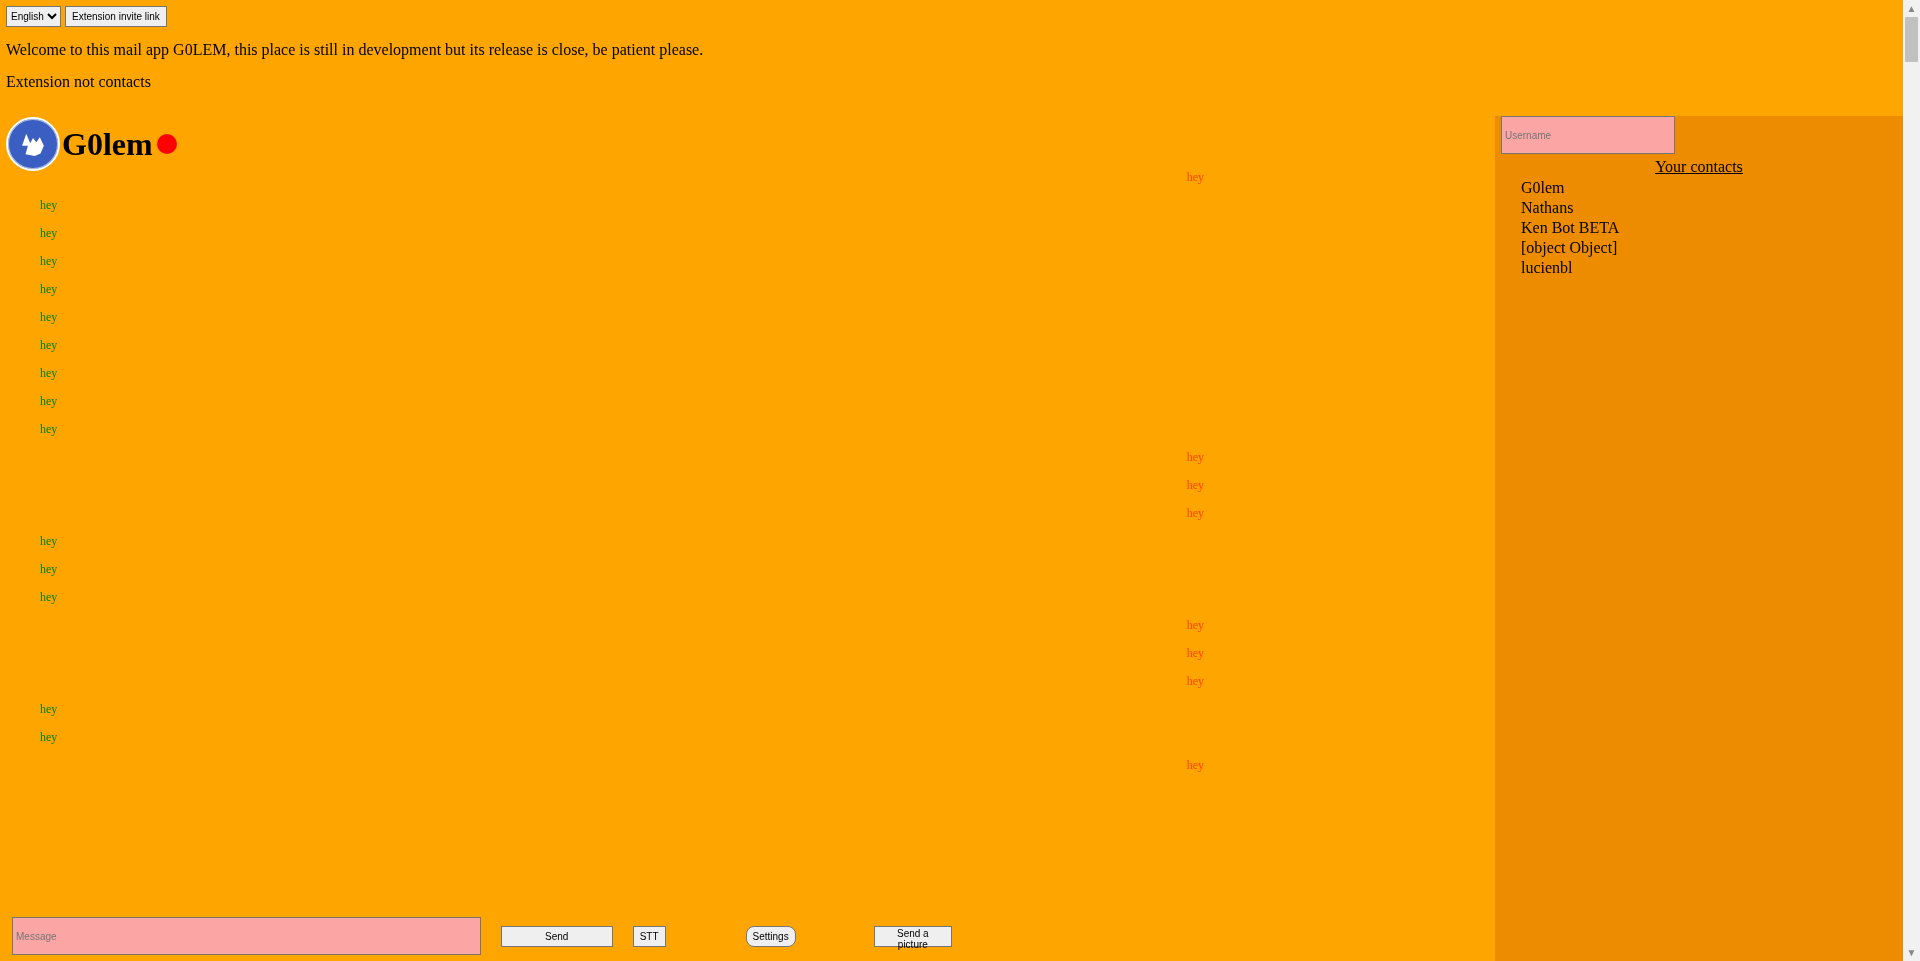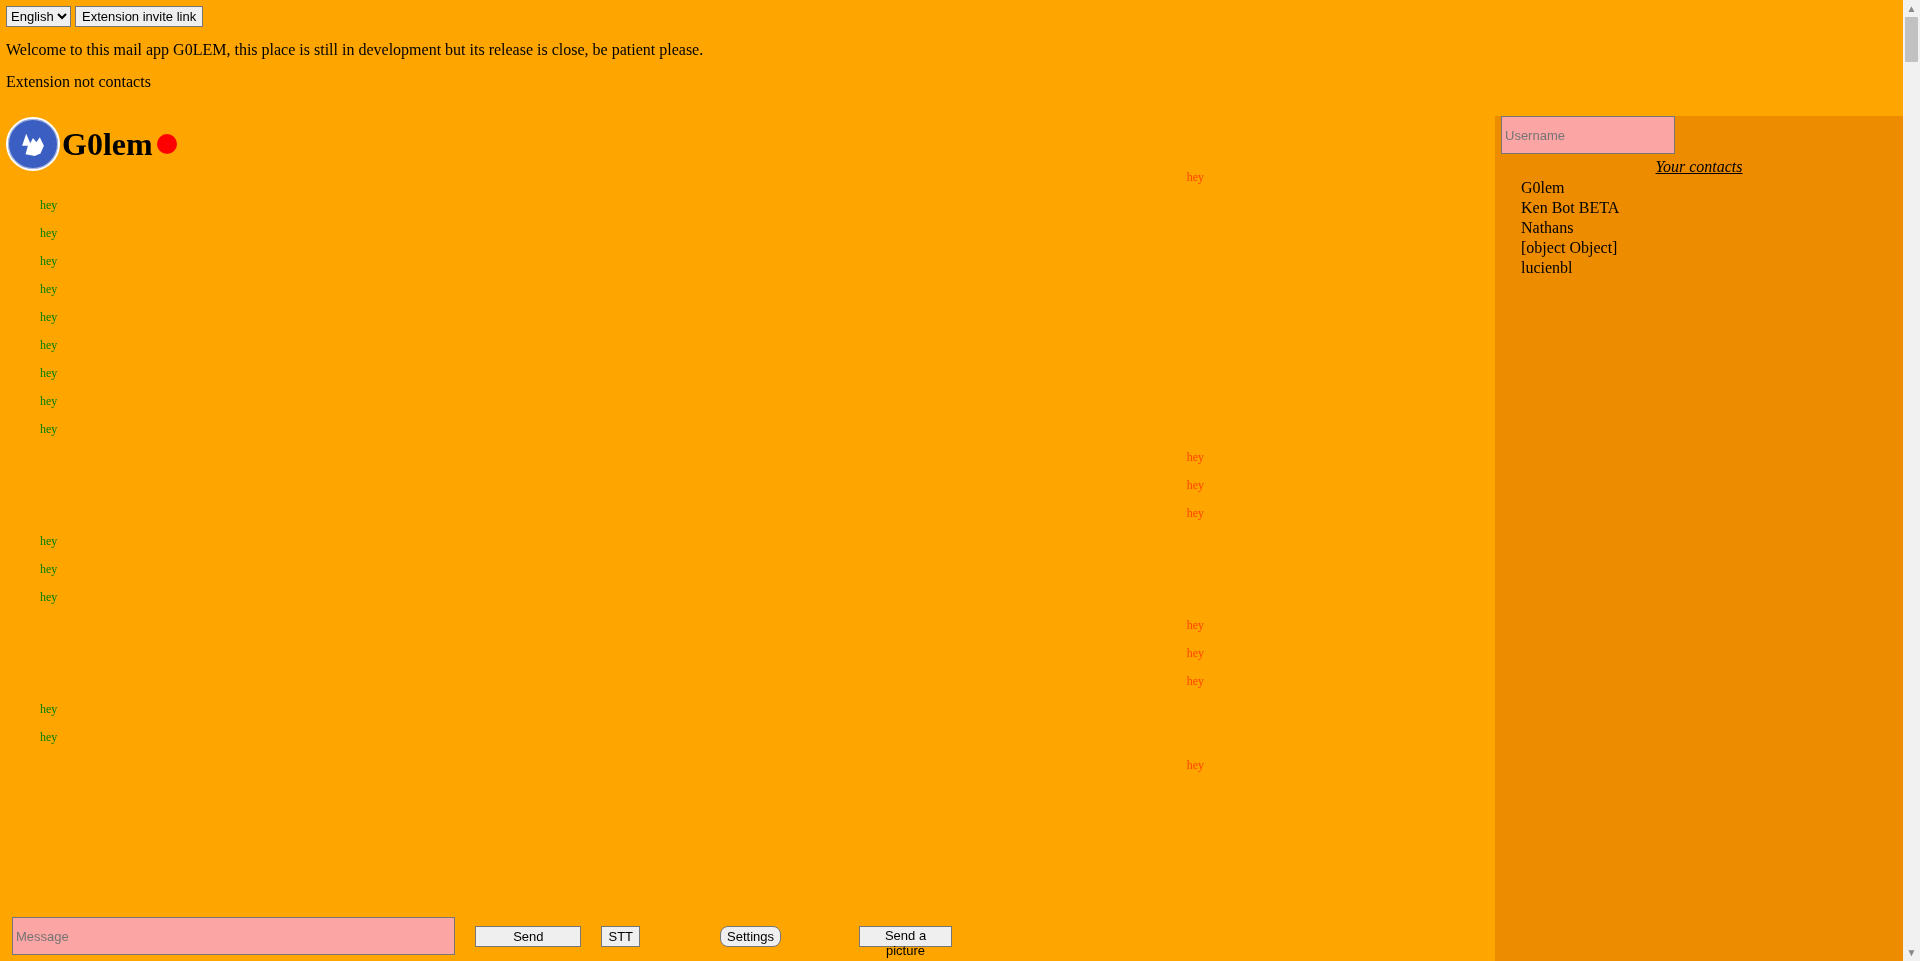--- a/index.html
+++ b/index.html
@@ -44,21 +44,21 @@
     color: #888;
     font-size: 10px;
     line-height: 1;
   }
 
   .top-bar {
     padding: 6px 6px 0 6px;
   }
   select, input[type="text"], button {
     font-family: Arial, sans-serif;
-    font-size: 13px;
+    font-size: 10px;
     box-sizing: border-box;
   }
   select {
     height: 21px;
     background: #efefef;
     border: 1px solid #767676;
   }
   button {
     background: #efefef;
     border: 1px solid #767676;
@@ -116,21 +116,20 @@
     bottom: 0;
     background: #ee8c00;
     padding: 0 6px;
   }
   .contacts-panel input[type="text"] {
     width: 174px;
     margin-top: 0px;
   }
   .contacts-title {
     text-align: center;
-    font-style: italic;
     text-decoration: underline;
     margin: 4px 0 2px 0;
   }
   .contacts-list {
     list-style: none;
     margin: 0;
     padding: 0 0 0 20px;
   }
   .contacts-list li {
     line-height: 1.25;
@@ -213,22 +212,22 @@
   <span class="status-dot" style="background: red;"></span>
 </div>
 
 <div class="contacts-panel">
   <div>
     <input type="text" placeholder="Username" style="">
   </div>
   <div class="contacts-title">Your contacts</div>
   <ul class="contacts-list" id="contacts-list">
       <li>G0lem</li>
+      <li>Nathans</li>
       <li>Ken Bot BETA</li>
-      <li>Nathans</li>
       <li>[object Object]</li>
       <li>lucienbl</li>
     </ul>
 </div>
 
 <div class="messages-area" id="messages-area">
     <div class="msg-row received">
       <span class="msg-text">hey</span>
     </div>
     <div class="msg-row sent">

